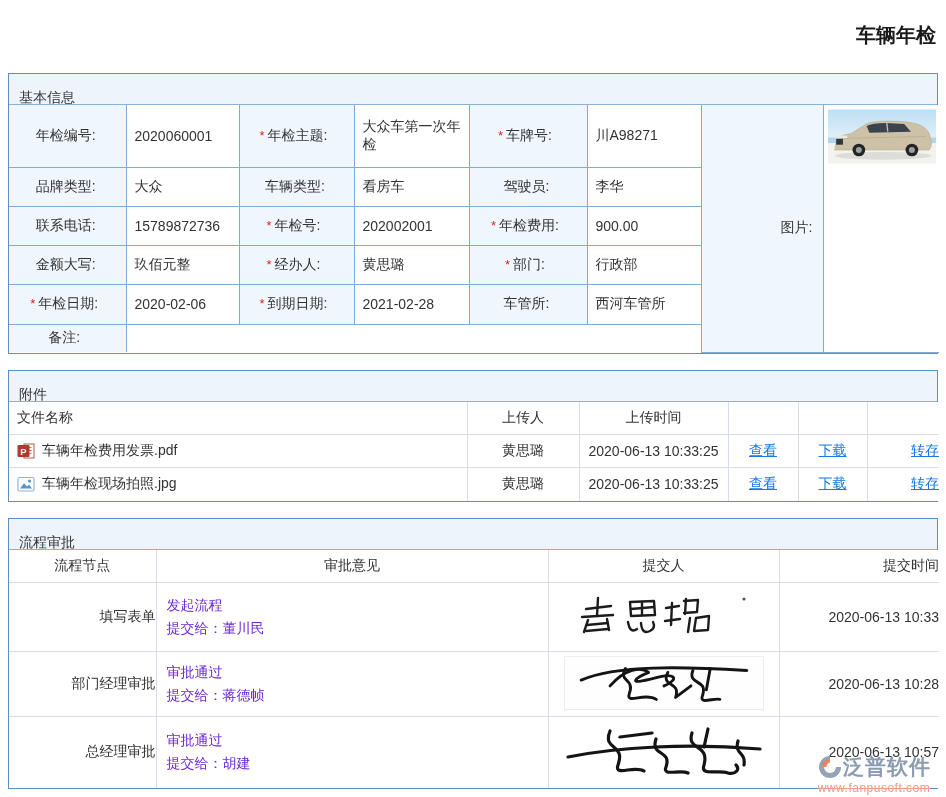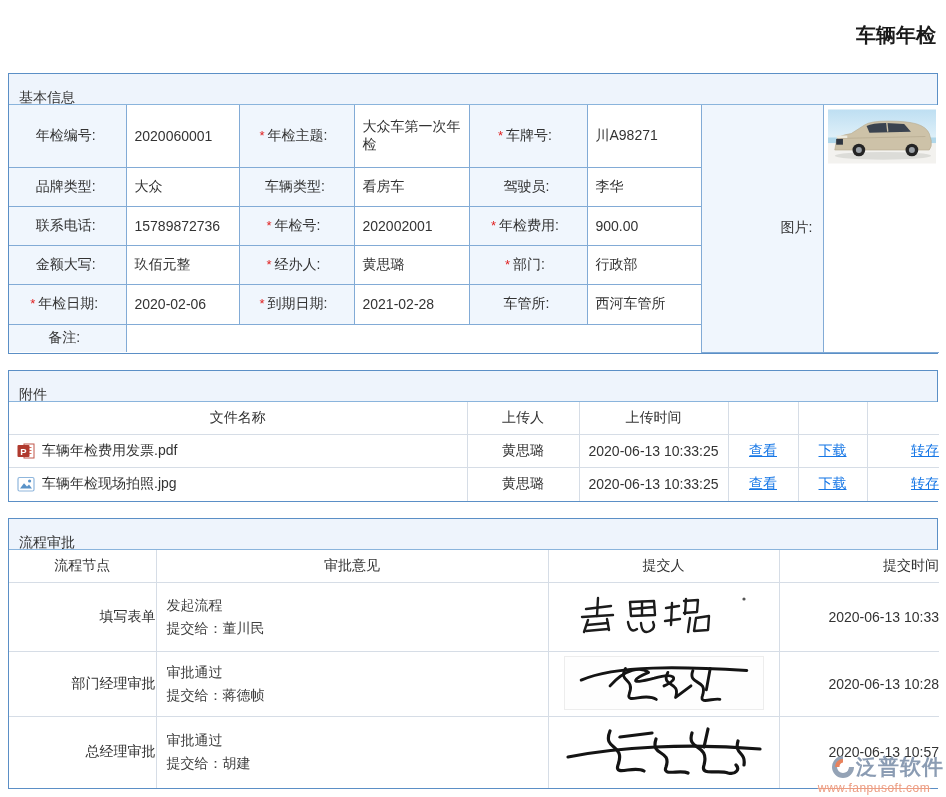--- a/index.html
+++ b/index.html
@@ -37,41 +37,41 @@
   .pic-cell { background:#fff; vertical-align:top; padding:4px; }
   .car-photo { display:block; }
 
   
   .lightgrid td { border:1px solid #d6dde6; font-size:14px; background:#fff; }
   .lightgrid td:first-child { border-left:none; }
   .lightgrid td:last-child  { border-right:none;text-align:right; }
   .lightgrid tr:first-child td { border-top:none; }
   .lightgrid tr:last-child td  { border-bottom:none; }
 
-  .att-name { text-align:center; padding:4px 8px; }
+  .att-name { text-align:left; padding:4px 8px; }
   .att-name-inner { display:flex; align-items:center; gap:7px; }
   .att-center { text-align:center; }
   .link { color:#1777e6; text-decoration:underline; cursor:pointer; }
   .file-icon { flex:0 0 auto; display:inline-block; }
 
   
   .appr-node { text-align:right; color:#333; }
   .appr-opinion { text-align:left; padding:8px 10px; }
-  .appr-opinion div { color:#404040; line-height:23px; }
+  .appr-opinion div { color:#6d28d9; line-height:23px; }
   .appr-sign { text-align:center; position:relative; }
   .appr-time { text-align:center; }
   .sig-box { display:inline-block; }
   .sig-frame { background:#fefefe; border:1px solid #ededed; }
   .hdr-row td { color:#333; }
 
   
   .watermark {
     position:absolute; right:2px; bottom:2px; width:140px; text-align:center;
   }
-  .wm-top { display:flex; align-items:center; justify-content:flex-end; gap:0; }
+  .wm-top { display:flex; align-items:center; justify-content:center; gap:0; }
   .wm-brand { font-size:21px; font-weight:bold; color:#8b9cb3; letter-spacing:1px; }
   .wm-url { font-size:12px; color:#ec9d83; text-decoration:line-through; letter-spacing:0.5px; }
 </style>
 </head>
 <body>
 
 <h1 class="page-title">车辆年检</h1>
 
 <div class="section">
   <div class="section-header">基本信息</div>

